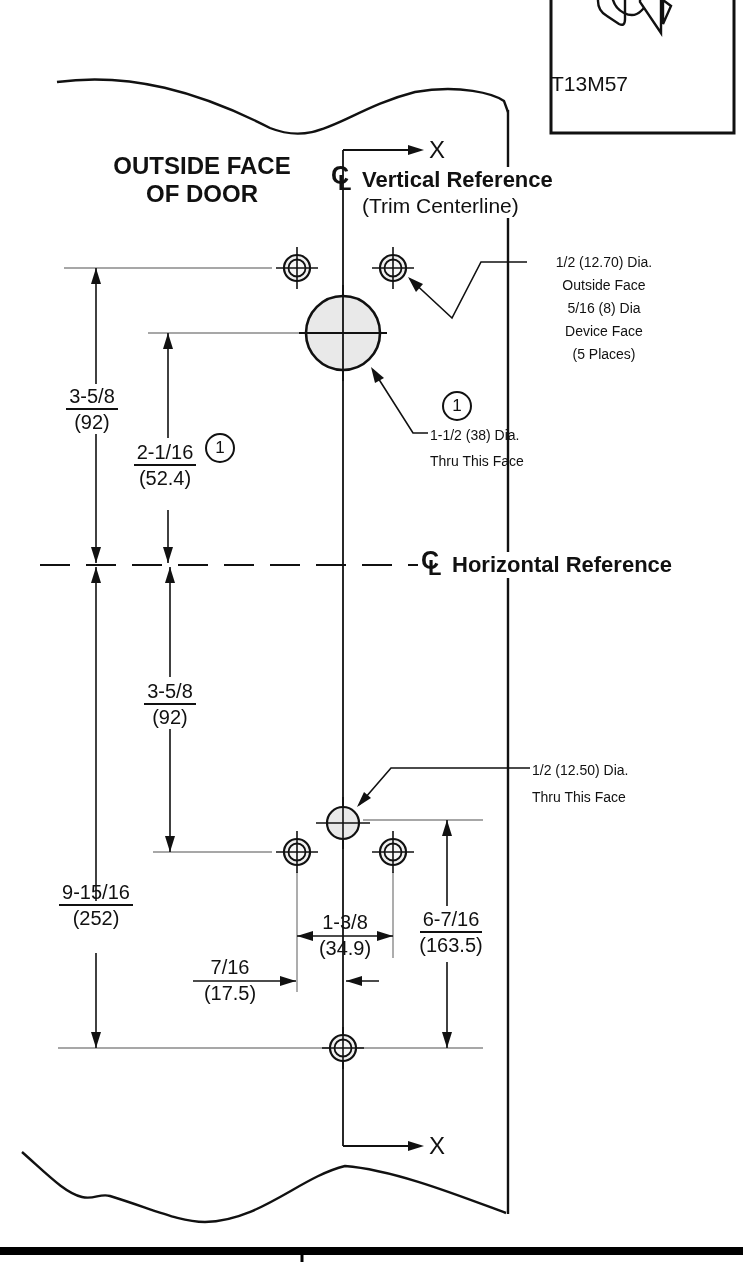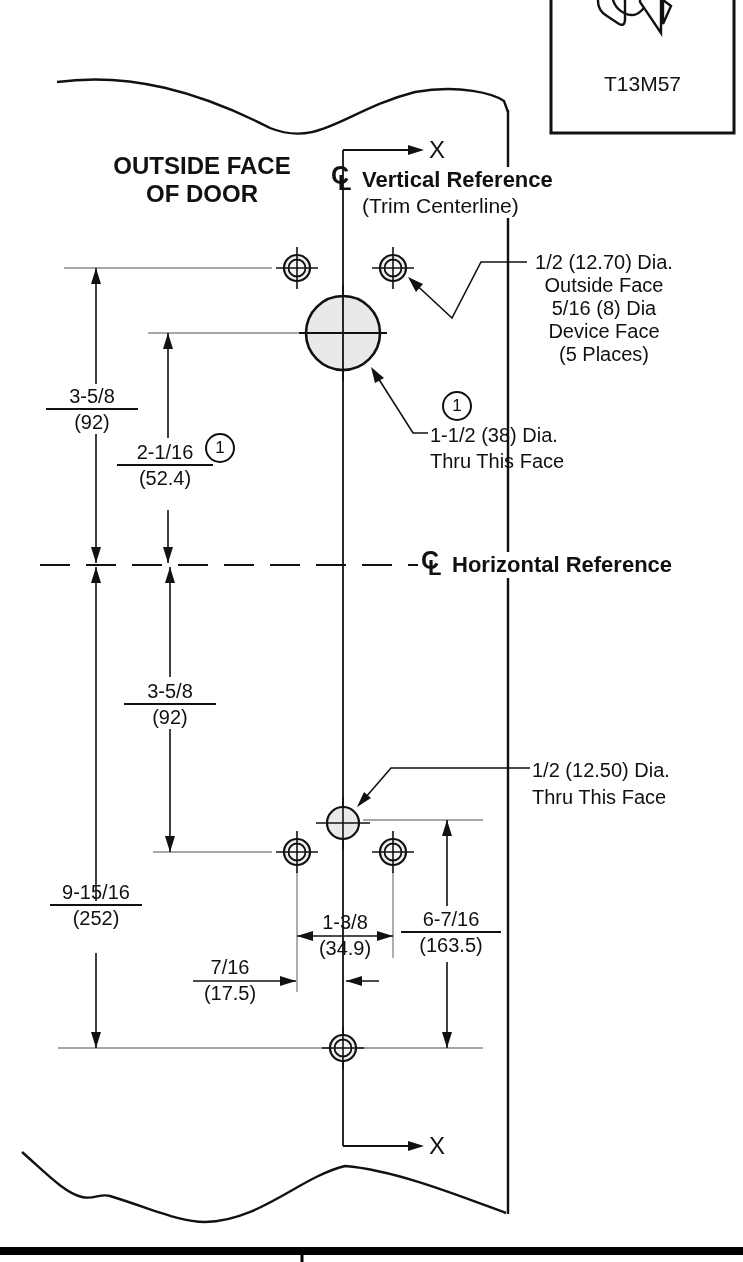--- a/index.html
+++ b/index.html
@@ -4,27 +4,27 @@
 <style>
   html,body{margin:0;padding:0;background:#fff;}
   .page{
     position:relative;width:743px;height:1262px;overflow:hidden;background:#fff;
     font-family:"Liberation Sans","DejaVu Sans",sans-serif;color:#111;
   }
   svg.draw{position:absolute;left:0;top:0;}
   .abs{position:absolute;white-space:nowrap;}
   .bold{font-weight:bold;}
   .center{text-align:center;}
-  .t20{font-size:20px;line-height:23px;}
+  .t20{font-size:14px;line-height:23px;}
   .t21{font-size:21px;line-height:25px;}
   .t22{font-size:22px;line-height:26px;}
   .t24{font-size:24px;line-height:28px;}
   .whitebg{background:#fff;padding:0 3px;}
   
-  .dim{position:absolute;display:flex;flex-direction:column;
+  .dim{position:absolute;display:flex;flex-direction:column;align-items:center;
        font-size:20px;line-height:24px;text-align:center;}
   .dim .u{border-bottom:2px solid #111;padding:0 3px;}
   .dim .nu{padding:0 3px;}
   
   .circnum{position:absolute;width:26px;height:26px;border:2.2px solid #111;border-radius:50%;
            font-size:17px;line-height:26px;text-align:center;background:#fff;}
   
   .clsym{position:absolute;width:26px;height:34px;font-weight:bold;}
   .clsym .cc{position:absolute;left:0;top:0;font-size:25px;line-height:25px;}
   .clsym .cl{position:absolute;left:7px;top:9px;font-size:22px;line-height:22px;}
@@ -159,21 +159,21 @@
       <polygon points="371,367 384,378 375,383"></polygon>
       <polygon points="357,807 371,798 364,792"></polygon>
     </g>
 
     <g>
       <rect x="0" y="1247" width="743" height="8" fill="#000"></rect>
       <line x1="302" y1="1255" x2="302" y2="1262" stroke="#000" stroke-width="3"></line>
     </g>
   </svg>
 
-  <div class="abs t21" style="left:551px;top:71px;width:183px;text-align:center;">T13M57</div>
+  <div class="abs t21" style="left:551px;top:71px;width:183px;text-align:left;">T13M57</div>
 
   <div class="abs t24 bold center" style="left:62px;top:152px;width:280px;">
     <div>OUTSIDE FACE</div>
     <div>OF DOOR</div>
   </div>
 
   <div class="abs t24" style="left:429px;top:136px;">X</div>
   <div class="abs t24" style="left:429px;top:1132px;">X</div>
 
   <div class="clsym" style="left:331px;top:163px;">

